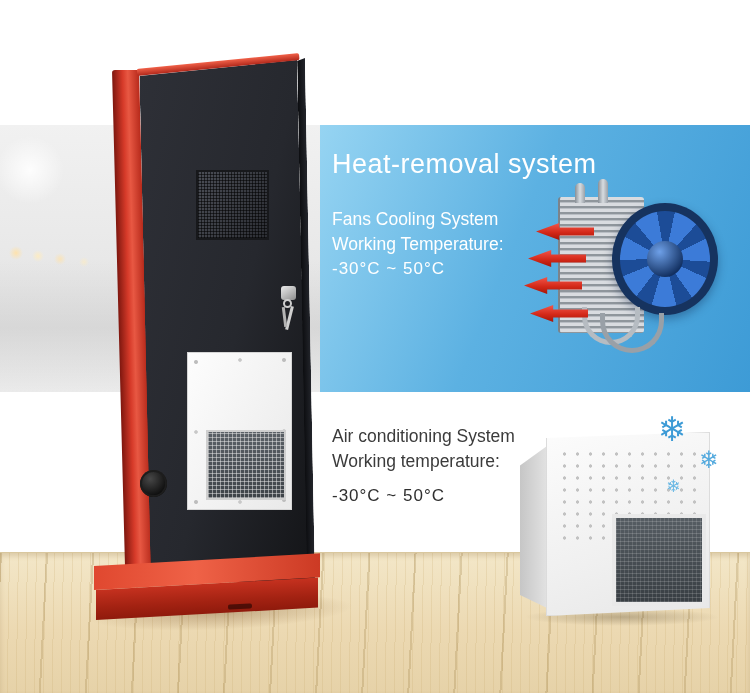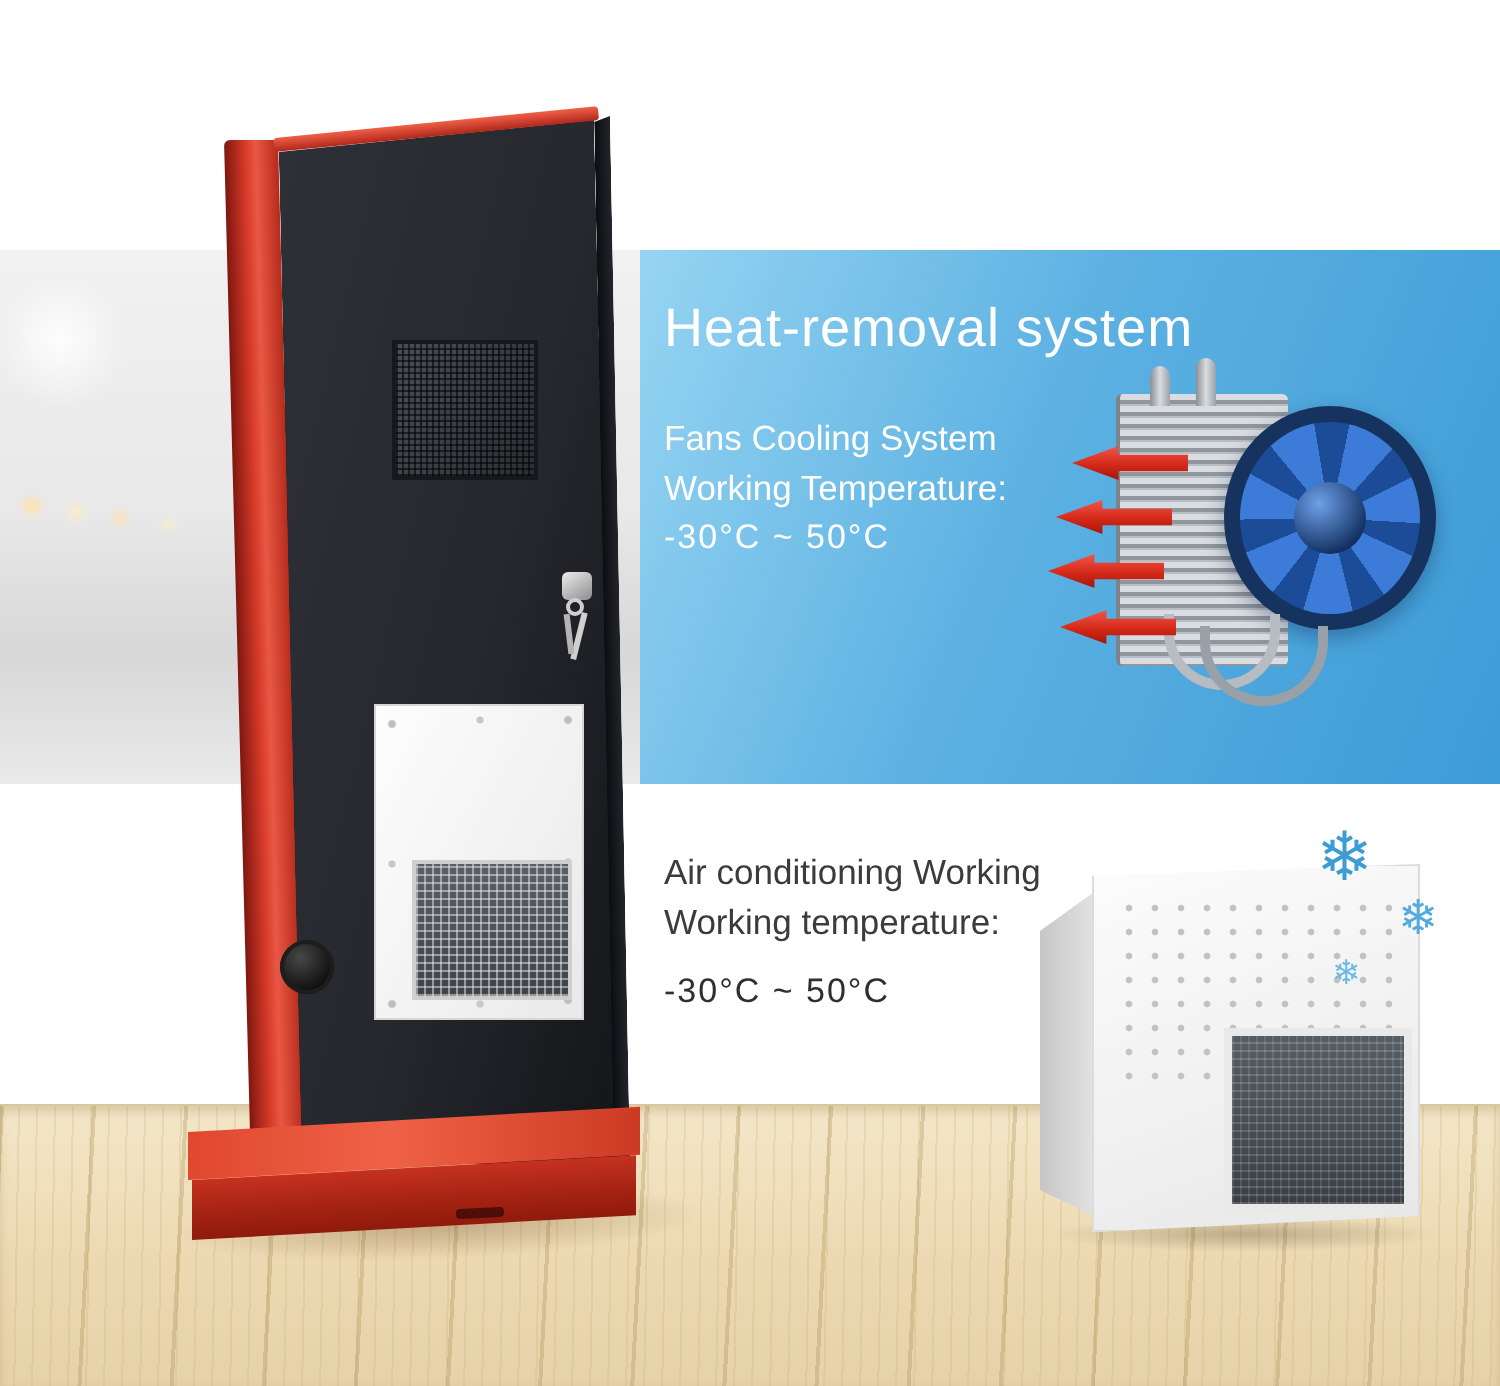--- a/index.html
+++ b/index.html
@@ -178,21 +178,21 @@
     </div>
     <div class="pipe-arc a1"></div>
     <div class="pipe-arc a2"></div>
     <div class="heat-arrow h1"></div>
     <div class="heat-arrow h2"></div>
     <div class="heat-arrow h3"></div>
     <div class="heat-arrow h4"></div>
   </div>
 
   <div class="ac-text">
-    <div>Air conditioning Working</div>
+    <div>Air conditioning System</div>
     <div>Working temperature:</div>
     <div class="ac-temp">-30°C ~ 50°C</div>
   </div>
 
   <div class="wood-floor"></div>
 
   <div class="ac-shadow"></div>
   <div class="ac-side"></div>
   <div class="ac-front">
     <div class="ac-holes"></div>

